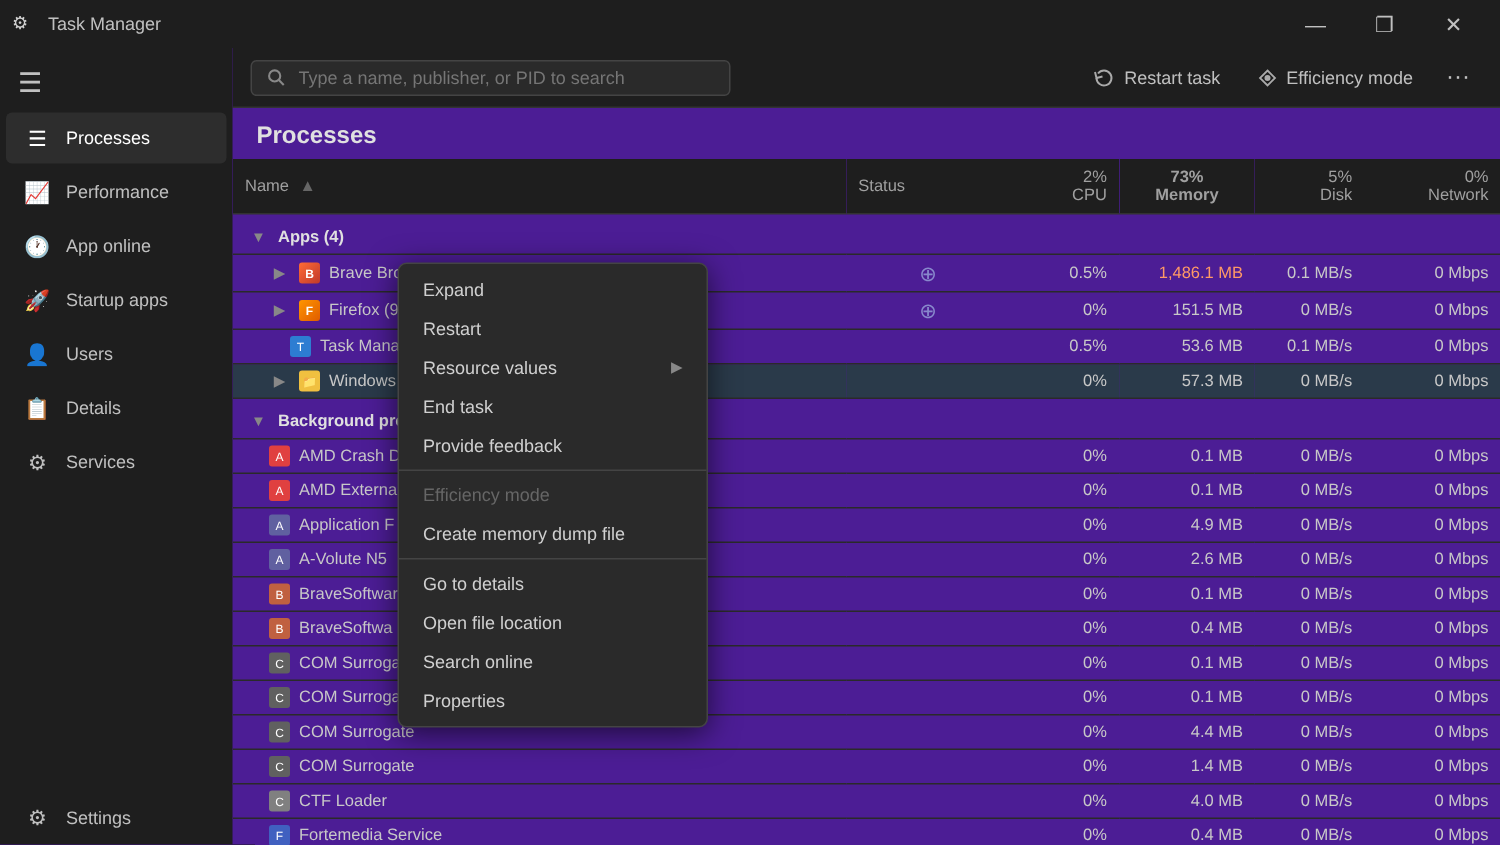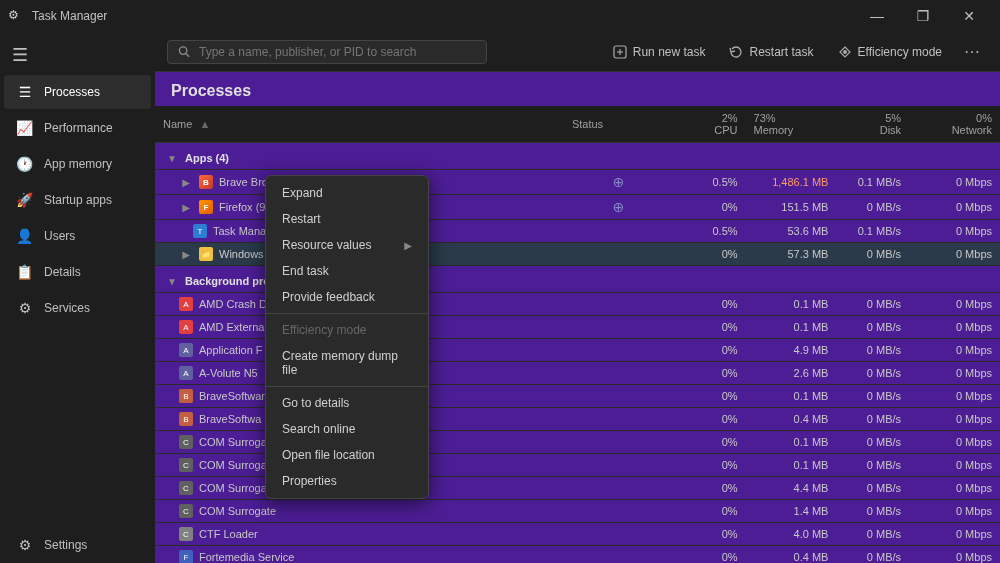--- a/index.html
+++ b/index.html
@@ -187,21 +187,21 @@
       color: #a0a0a0;
       font-size: 11px;
       border-bottom: 1px solid #333;
       position: sticky;
       top: 0;
       z-index: 5;
     }
     thead th.name-col { width: 45%; }
     thead th.status-col { width: 12%; }
     thead th.cpu-col { width: 8%; text-align: right; }
-    thead th.mem-col { width: 10%; text-align: left; }
+    thead th.mem-col { width: 10%; text-align: center; font-weight: bold; }
     thead th.disk-col { width: 8%; text-align: right; }
     thead th.net-col { width: 10%; text-align: right; }
 
     tbody tr {
       border-bottom: 1px solid #2a2a2a;
       cursor: pointer;
     }
     tbody tr.selected { background: #2a3a4a; }
 
     td {
@@ -252,21 +252,21 @@
     .group-header td .process-name-cell { padding-left: 2px; }
 
     
     .context-menu {
       position: absolute;
       background: #2a2a2a;
       border: 1px solid #444;
       border-radius: 6px;
       box-shadow: 0 4px 20px rgba(0,0,0,0.6);
       z-index: 100;
-      width: 164px;
+      width: 207px;
       top: 175px;
       left: 265px;
       padding: 4px 0;
     }
     .menu-item {
       padding: 6px 16px;
       cursor: pointer;
       color: #d0d0d0;
       font-size: 12px;
       display: flex;
@@ -303,21 +303,21 @@
     <div class="sidebar-item active">
       <span class="sidebar-icon">☰</span>
       <span class="sidebar-label">Processes</span>
     </div>
     <div class="sidebar-item">
       <span class="sidebar-icon">📈</span>
       <span class="sidebar-label">Performance</span>
     </div>
     <div class="sidebar-item">
       <span class="sidebar-icon">🕐</span>
-      <span class="sidebar-label">App memory</span>
+      <span class="sidebar-label">App online</span>
     </div>
     <div class="sidebar-item">
       <span class="sidebar-icon">🚀</span>
       <span class="sidebar-label">Startup apps</span>
     </div>
     <div class="sidebar-item">
       <span class="sidebar-icon">👤</span>
       <span class="sidebar-label">Users</span>
     </div>
     <div class="sidebar-item">
@@ -339,28 +339,20 @@
 
     <div class="toolbar">
       <div class="search-box">
         <svg width="14" height="14" viewBox="0 0 14 14">
           <circle cx="5.5" cy="5.5" r="4" stroke="#888" stroke-width="1.5" fill="none"></circle>
           <line x1="8.5" y1="8.5" x2="12" y2="12" stroke="#888" stroke-width="1.5"></line>
         </svg>
         <input type="text" placeholder="Type a name, publisher, or PID to search" style="">
       </div>
       <div class="toolbar-right">
-        <button class="toolbar-btn">
-          <svg width="14" height="14" viewBox="0 0 14 14">
-            <rect x="1" y="1" width="12" height="12" rx="2" fill="none" stroke="#aaa" stroke-width="1.2"></rect>
-            <line x1="4" y1="7" x2="10" y2="7" stroke="#aaa" stroke-width="1.2"></line>
-            <line x1="7" y1="4" x2="7" y2="10" stroke="#aaa" stroke-width="1.2"></line>
-          </svg>
-          <span>Run new task</span>
-        </button>
         <button class="toolbar-btn">
           <svg width="14" height="14" viewBox="0 0 14 14">
             <path d="M2 7 a5 5 0 1 0 1-3" stroke="#aaa" stroke-width="1.3" fill="none"></path>
             <polyline points="1,3 2,7 6,6" stroke="#aaa" stroke-width="1.3" fill="none"></polyline>
           </svg>
           <span>Restart task</span>
         </button>
         <button class="toolbar-btn">
           <svg width="14" height="14" viewBox="0 0 14 14">
             <path d="M7 2 L12 7 L7 12 L2 7 Z" stroke="#aaa" stroke-width="1.2" fill="none"></path>
@@ -657,21 +649,21 @@
     <span>Efficiency mode</span>
   </div>
   <div class="menu-item">
     <span>Create memory dump file</span>
   </div>
   <div class="menu-divider"></div>
   <div class="menu-item">
     <span>Go to details</span>
   </div>
   <div class="menu-item">
+    <span>Open file location</span>
+  </div>
+  <div class="menu-item">
     <span>Search online</span>
   </div>
   <div class="menu-item">
-    <span>Open file location</span>
-  </div>
-  <div class="menu-item">
     <span>Properties</span>
   </div>
 </div>
 
 </body></html>

